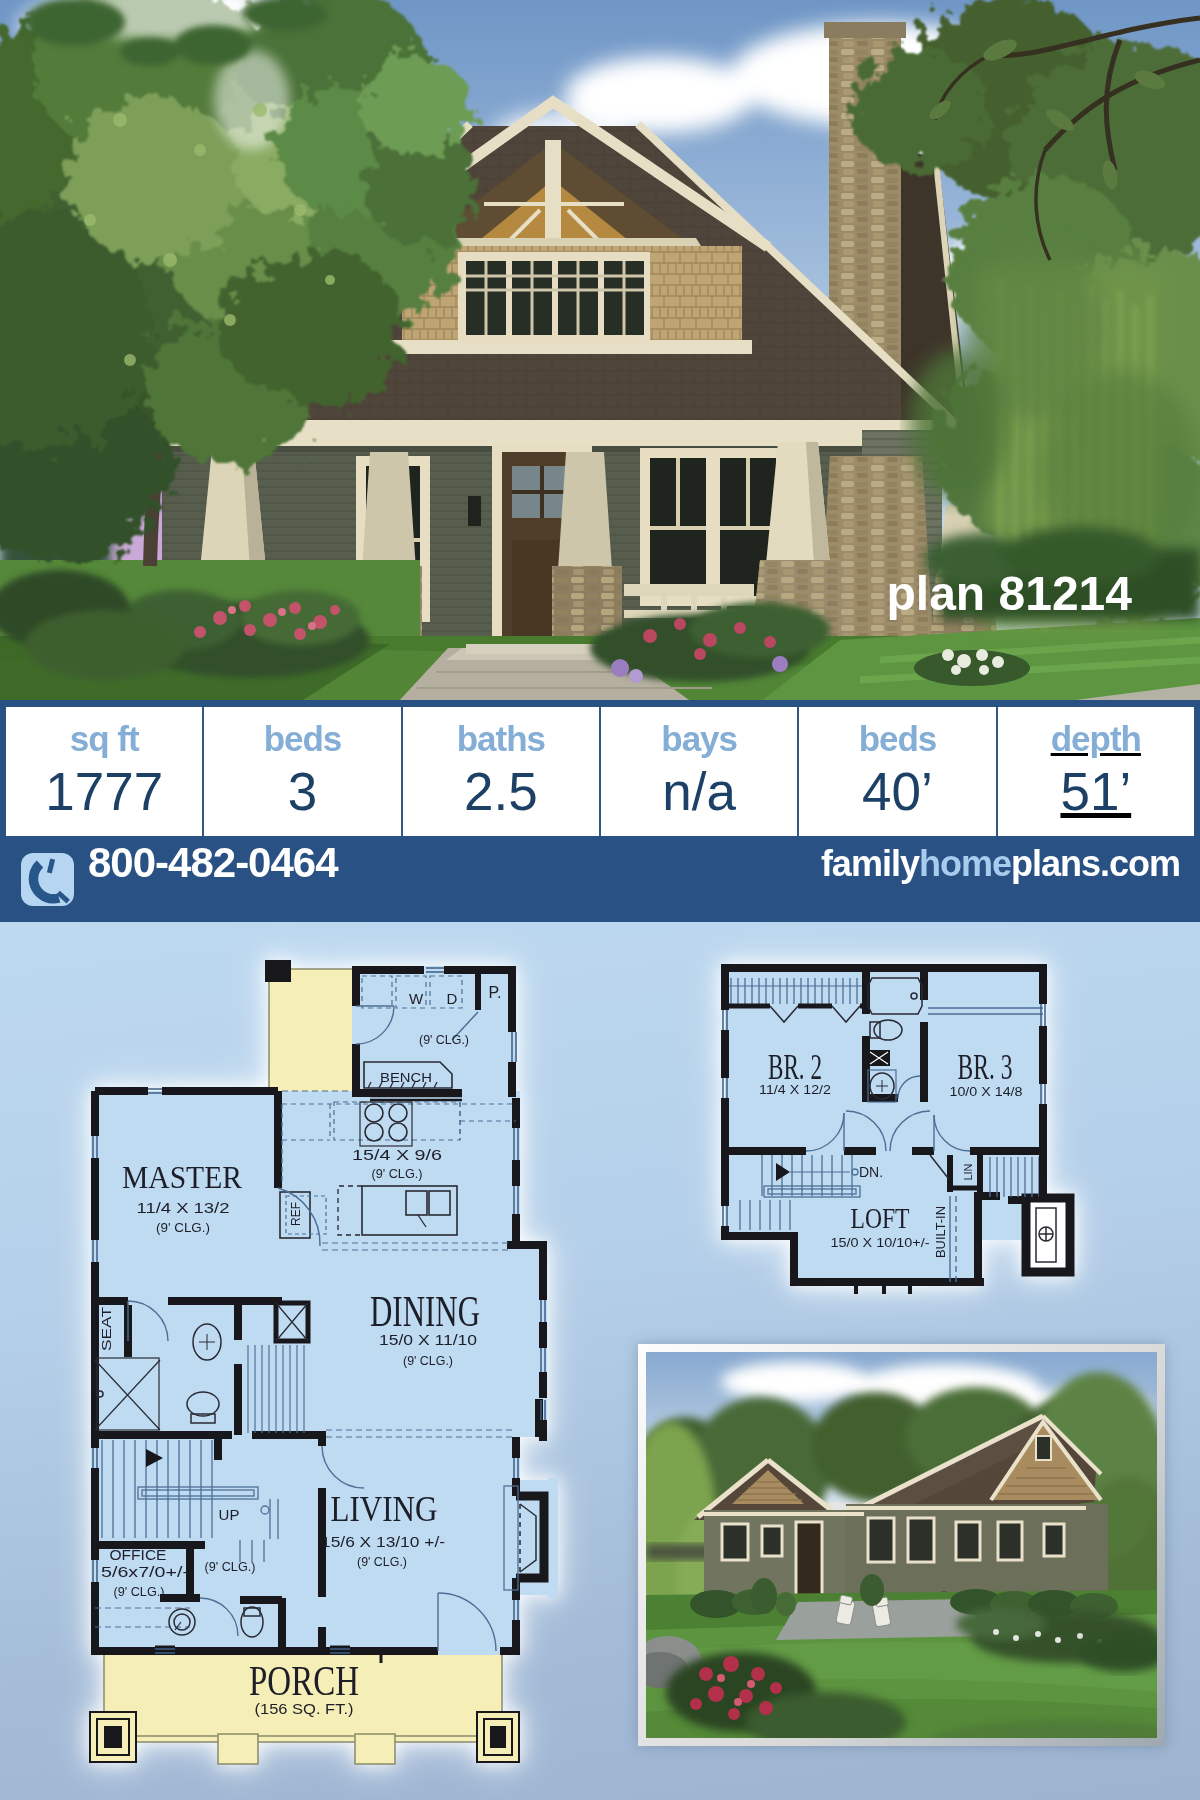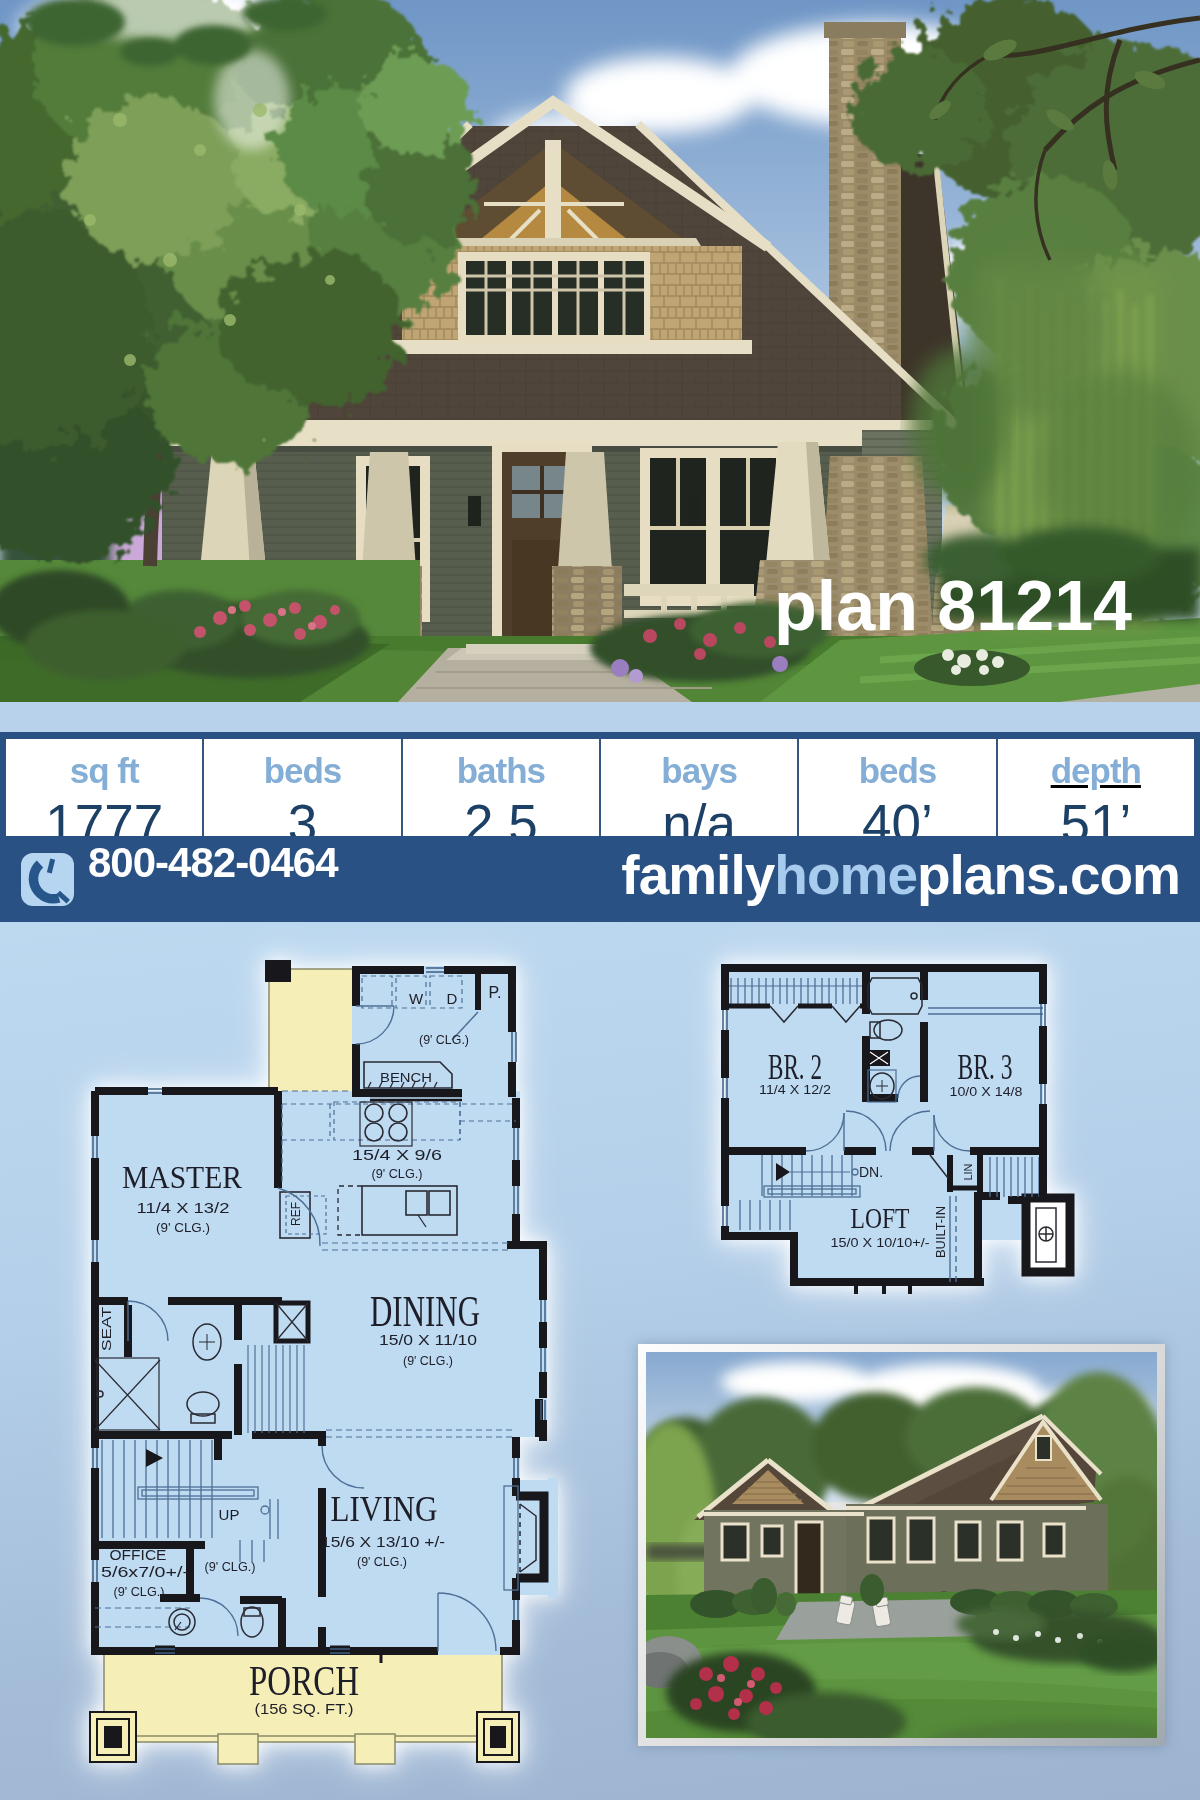--- a/index.html
+++ b/index.html
@@ -1,35 +1,35 @@
 <!DOCTYPE html>
 <html><head>
 <meta charset="utf-8">
 <style>
   html,body{margin:0;padding:0;}
   .page{position:relative;width:1200px;height:1800px;overflow:hidden;
         font-family:"Liberation Sans",sans-serif;background:#b7d2ea;}
   .photo-top{position:absolute;left:0;top:0;width:1200px;height:702px;}
   .plan-num{position:absolute;top:566px;right:68px;color:#ffffff;
-        font-weight:bold;font-size:70px;letter-spacing:0px;}
-  .stats{position:absolute;left:0;top:732px;width:1200px;height:104px;
+        font-weight:bold;font-size:48px;letter-spacing:0px;}
+  .stats{position:absolute;left:0;top:700px;width:1200px;height:136px;
         background:#2a5183;display:flex;box-sizing:border-box;
         padding:7px 6px 0 6px;}
   .cell{flex:1;background:#ffffff;border-right:2px solid #35567e;
         text-align:center;}
   .cell:last-child{border-right:none;text-decoration:underline;}
   .cell .h{margin-top:12px;font-size:35px;font-weight:bold;color:#85aed6;letter-spacing:-1px;}
   .cell .v{margin-top:2px;font-size:53px;color:#1d4066;}
   .bar{position:absolute;left:0;top:836px;width:1200px;height:86px;
         background:#2a5183;}
   .phone-ic{position:absolute;left:21px;top:17px;width:53px;height:53px;
         background:#b5d5f1;border-radius:12px;}
   .phone-num{position:absolute;left:88px;top:3px;color:#ffffff;
         font-weight:bold;font-size:42px;letter-spacing:-1px;}
-  .site{position:absolute;right:20px;top:7px;font-weight:bold;font-size:55px;
+  .site{position:absolute;right:20px;top:7px;font-weight:bold;font-size:36px;
         color:#ffffff;letter-spacing:-1px;}
   .site .lt{color:#a8ccee;}
   .bottom{position:absolute;left:0;top:922px;width:1200px;height:878px;
         background:linear-gradient(173deg,#bdd9f0 0%,#b4cfe9 40%,#a4bcd8 75%,#9db4d1 100%);}
   .plansvg{position:absolute;filter:drop-shadow(0 0 9px rgba(255,255,255,.95)) drop-shadow(0 0 18px rgba(255,255,255,.55));}
   .rear{position:absolute;left:638px;top:1344px;width:527px;height:402px;
         background:linear-gradient(135deg,#fdfdfd,#d8d8d8 60%,#9fa8b0);
         box-shadow:0 0 12px rgba(90,110,140,.45);}
   .rear svg{position:absolute;left:8px;top:8px;}
 </style>

